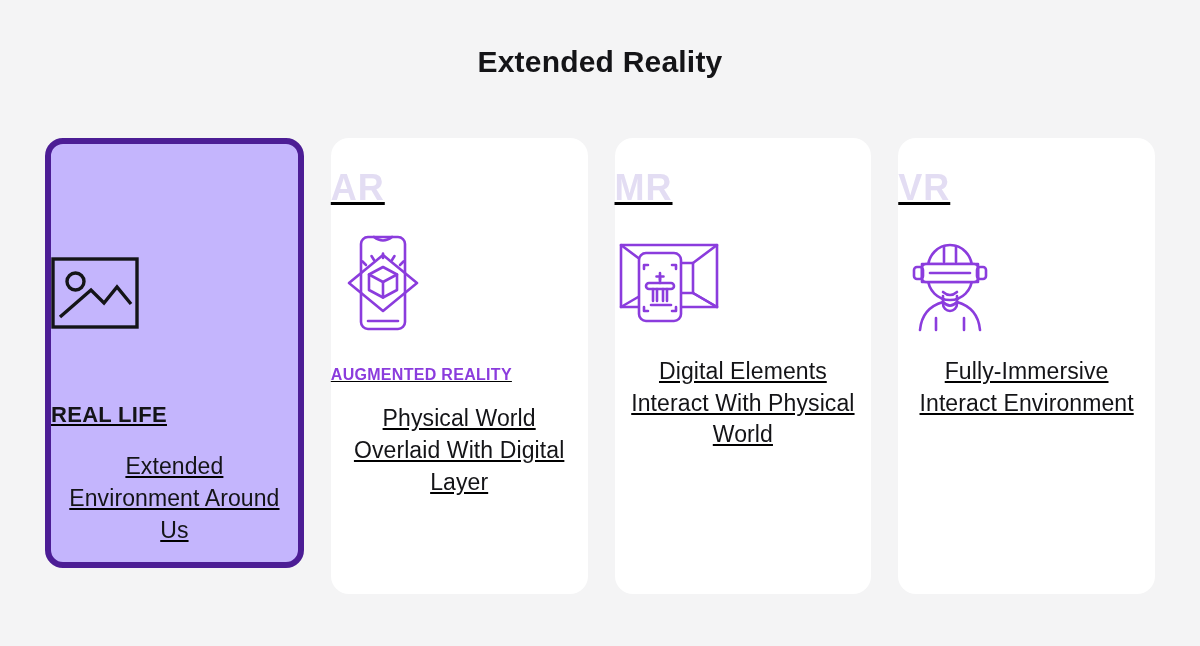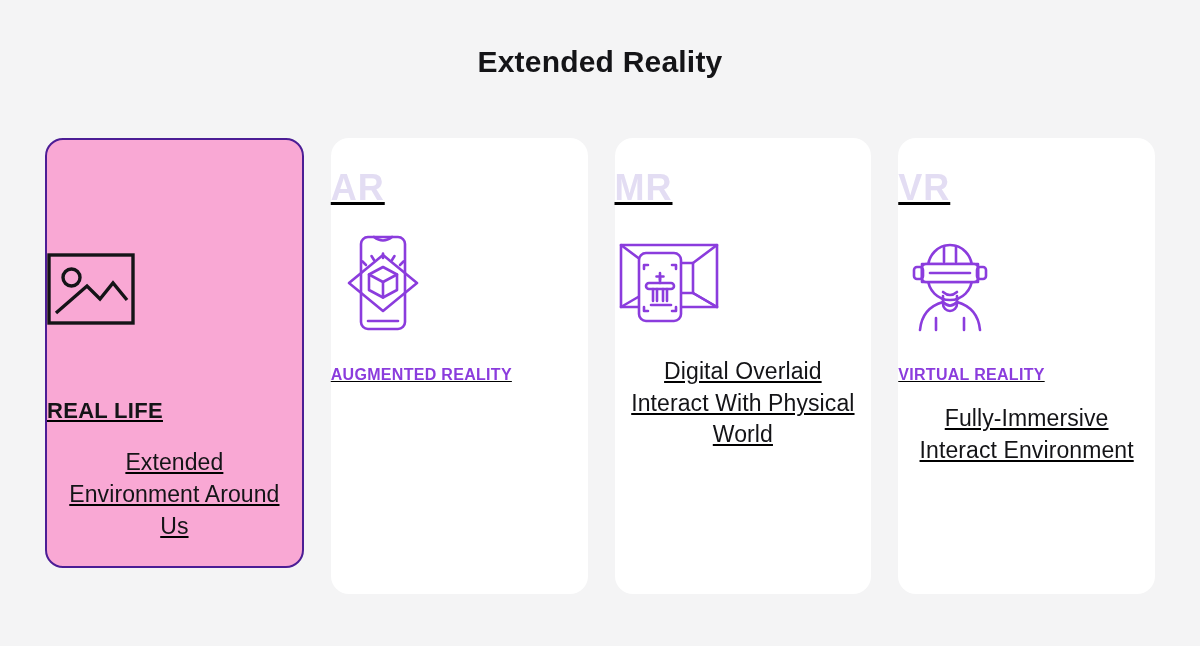--- a/index.html
+++ b/index.html
@@ -46,22 +46,22 @@
     height: 456px;
     border-radius: 18px;
     background: #ffffff;
     position: relative;
     display: flex;
     flex-direction: column;
     align-items: flex-start;
     text-decoration: underline;
   }
   .card.real-life {
-    background: #f9a8d4;
-    border: 2px solid #4c1d95;
+    background: #c4b5fd;
+    border: 6px solid #4c1d95;
     width: 260px;
     height: 430px;
   }
 
   .watermark {
     margin-top: 32px;
     font-size: 36px;
     font-weight: bold;
     color: #e3ddf3;
     letter-spacing: 1px;
@@ -158,20 +158,21 @@
               <path d="M35 32 l-3.5 -3.5"></path>
               <path d="M43 27 l-2.5 -4"></path>
               <path d="M52 25 l0 -4.5"></path>
               <path d="M61 27 l2.5 -4"></path>
               <path d="M69 32 l3.5 -3.5"></path>
             </g>
           </svg>
         </span>
       </div>
       <div class="card-heading">AUGMENTED REALITY</div>
+      <div class="card-desc">Physical World Overlaid With Digital Layer</div>
     </div>
 
     <div class="card">
       <div class="watermark">MR</div>
       <div class="icon-wrap">
         <span>
           <svg width="108" height="92" viewBox="0 0 108 92" fill="none" xmlns="http://www.w3.org/2000/svg">
             <g stroke="#8b3cdd" stroke-width="2.6" fill="none" stroke-linejoin="round" stroke-linecap="round">
 
               <path d="M6 8 h96 v62 h-96 z" stroke-width="2.6"></path>
@@ -192,21 +193,21 @@
               <path d="M45 36 v7 M41.5 39.5 h7"></path>
 
               <path d="M34 52 h22 a3 3 0 0 0 0 -6 h-22 a3 3 0 0 0 0 6 Z"></path>
               <path d="M45 46 v-5"></path>
               <path d="M38 52 v12 M42 52 v12 M48 52 v12 M52 52 v12"></path>
               <path d="M36 68 h20"></path>
             </g>
           </svg>
         </span>
       </div>
-      <div class="card-desc">Digital Overlaid Interact With Physical World</div>
+      <div class="card-desc">Digital Elements Interact With Physical World</div>
     </div>
 
     <div class="card">
       <div class="watermark">VR</div>
       <div class="icon-wrap">
         <span>
           <svg width="104" height="98" viewBox="0 0 104 98" fill="none" xmlns="http://www.w3.org/2000/svg">
             <g stroke="#8b3cdd" stroke-width="2.6" fill="none" stroke-linejoin="round" stroke-linecap="round">
 
               <path d="M30 34 a22 23 0 0 1 44 0 v10 a22 22 0 0 1 -44 0 z"></path>
@@ -225,18 +226,17 @@
 
               <path d="M45 62 v8 a7 7 0 0 0 14 0 v-8"></path>
 
               <path d="M22 96 q2 -22 23 -28 q7 7 14 0 q21 6 23 28"></path>
 
               <path d="M38 84 v12 M66 84 v12"></path>
             </g>
           </svg>
         </span>
       </div>
-      <div class="card-heading">VIRTUAL REALITY</div>
       <div class="card-desc">Fully-Immersive Interact Environment</div>
     </div>
 
   </div>
 </div>
 
 </body></html>

